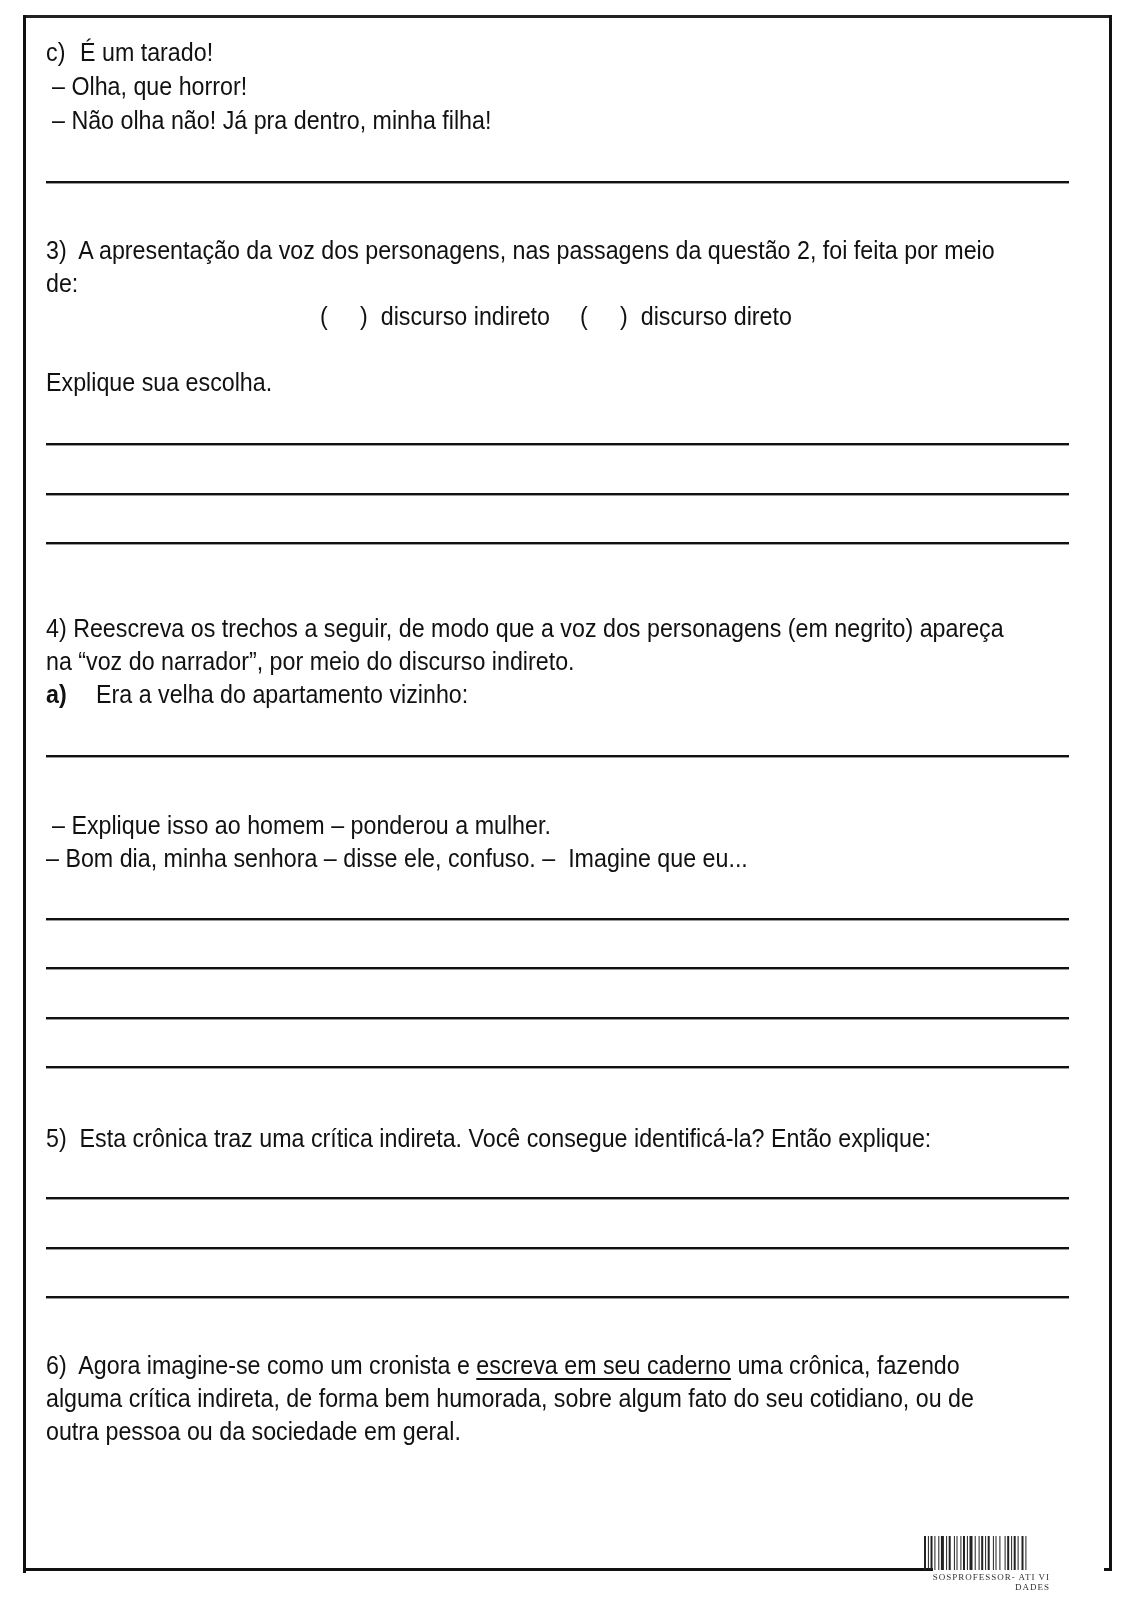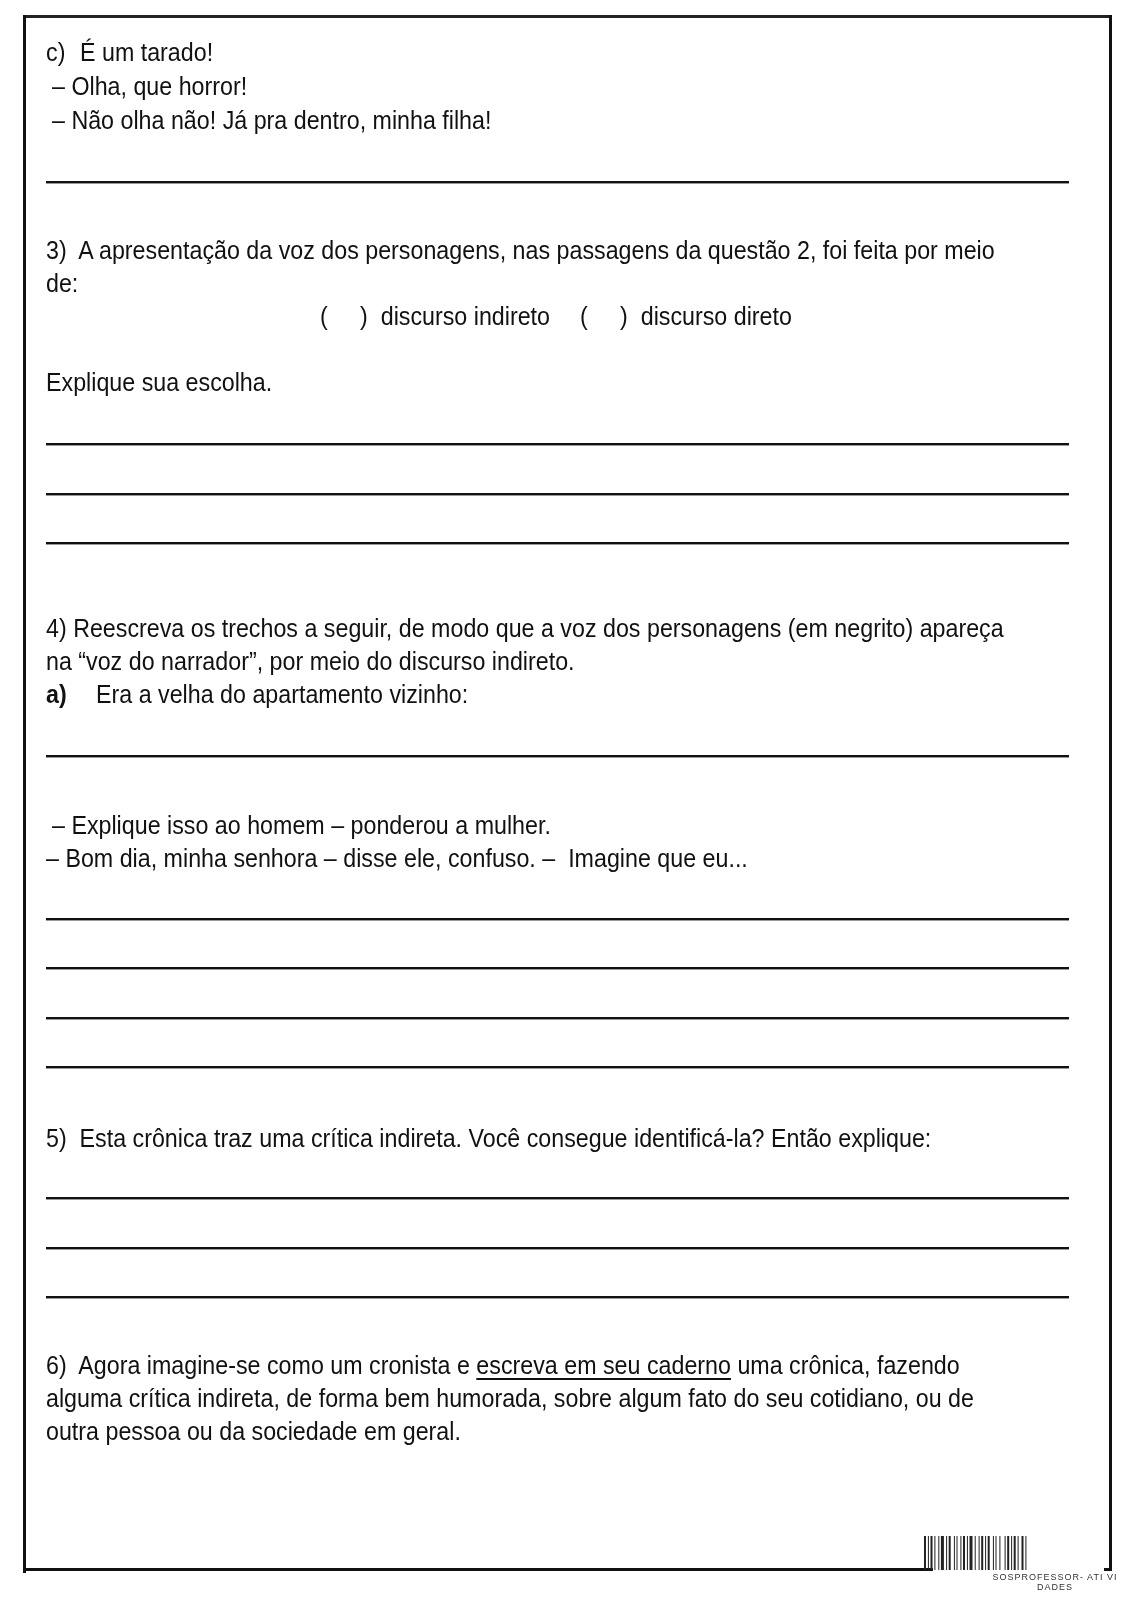--- a/index.html
+++ b/index.html
@@ -9,22 +9,22 @@
   .frame-left { position:absolute; left:23px; top:15px; width:3px; height:1558px; background:#111; }
   .frame-right { position:absolute; left:1109px; top:15px; width:3px; height:1556px; background:#111; }
   .frame-bottom { position:absolute; left:23px; top:1568px; width:910px; height:3px; background:#111; }
   .frame-hook { position:absolute; left:1104px; top:1568px; width:8px; height:3px; background:#111; }
   .t { position:absolute; font-size:25px; line-height:33px; white-space:pre; transform-origin:left top; }
   .narrow { transform:scaleX(0.93); }
   .line { position:absolute; left:46px; width:1023px; height:2px; background:#111; border-bottom:1px solid #999; }
   .u { text-decoration:underline; text-underline-offset:4px; }
   .b { font-weight:bold; }
   .barcode { position:absolute; left:924px; top:1536px; width:150px; height:34px; }
-  .barcode-text { position:absolute; left:980px; top:1572px; width:150px; text-align:center;
-                  font-family:Liberation Sans, sans-serif; font-size:9px; letter-spacing:1px; color:#333; }
+  .barcode-text { position:absolute; left:900px; top:1572px; width:150px; text-align:right;
+                  font-family:Liberation Serif, serif; font-size:9px; letter-spacing:1px; color:#333; }
 </style>
 </head>
 <body>
 
 <div class="frame-top"></div>
 <div class="frame-left"></div>
 <div class="frame-right"></div>
 <div class="frame-bottom"></div>
 <div class="frame-hook"></div>
 

